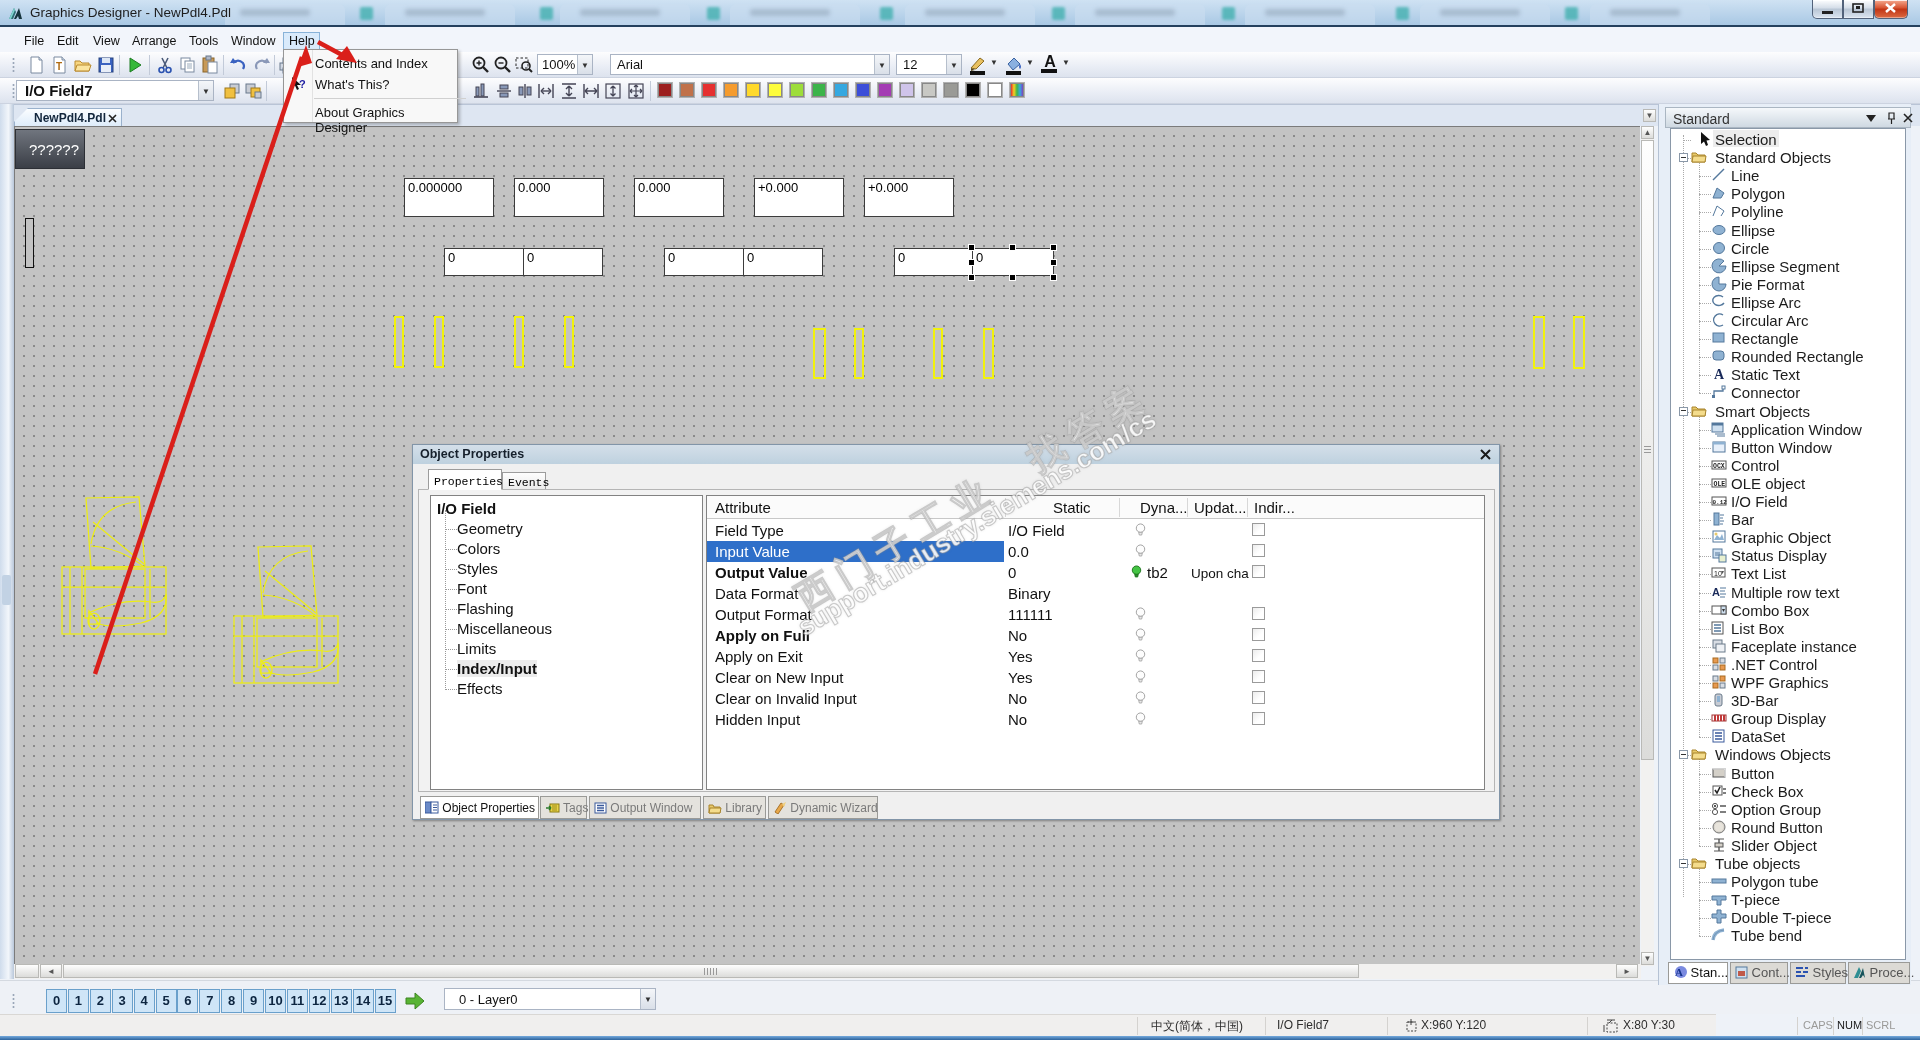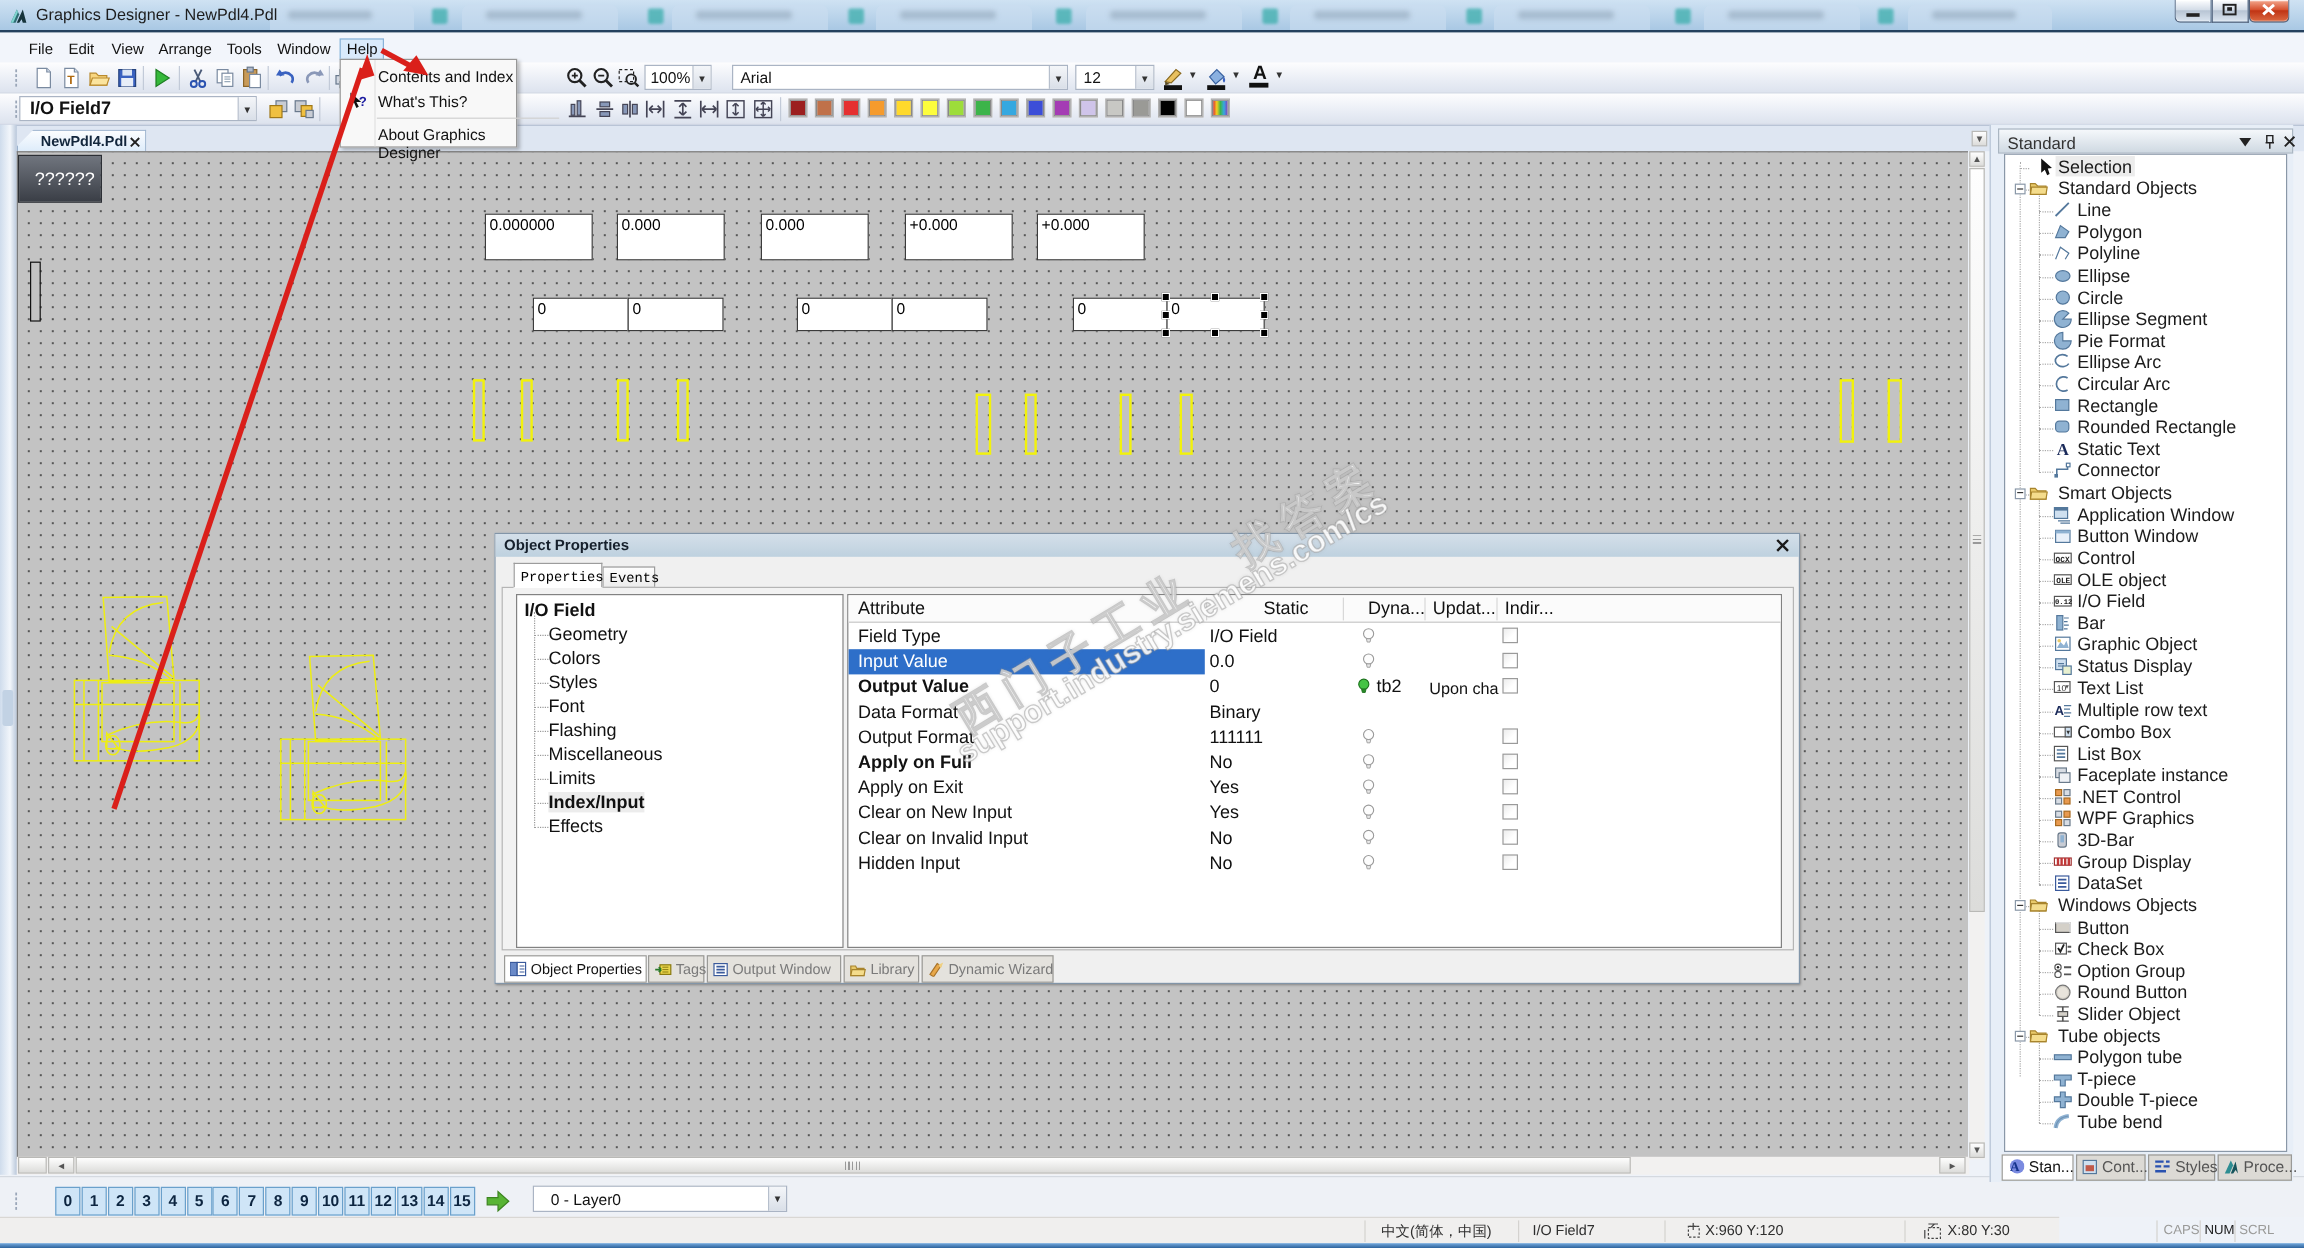--- a/index.html
+++ b/index.html
@@ -1032,21 +1032,21 @@
 <div class="wm" style="left:800px;top:577px;font-size:36px;letter-spacing:9px">西门子工业　找答案</div>
 <div class="wm" style="left:800px;top:614px;font-size:26px">support.industry.siemens.com/cs</div>
 
 <svg class="abs" style="left:0;top:0;pointer-events:none;z-index:60" width="1920" height="1040">
   <path d="M95 674 L302 57" stroke="#da1f1a" stroke-width="4.5" fill="none"></path>
   <path d="M306 45 L298 67 L312 63 Z" fill="#da1f1a"></path>
   <path d="M318 42 L344 56" stroke="#da1f1a" stroke-width="4.5" fill="none"></path>
   <path d="M357 63 L336 59 L347 46 Z" fill="#da1f1a"></path>
 </svg>
 
-<div class="abs" id="helpmenu" style="left:283px;top:49px;width:148px;height:74px;background:#f8f8f8;border:1px solid #979797;box-shadow:2px 2px 3px rgba(0,0,0,.25);font-size:13px;color:#111">
+<div class="abs" id="helpmenu" style="left:283px;top:49px;width:175px;height:74px;background:#f8f8f8;border:1px solid #979797;box-shadow:2px 2px 3px rgba(0,0,0,.25);font-size:13px;color:#111">
   <div class="abs" style="left:28px;top:0;width:1px;height:72px;background:#e2e2e2"></div>
   <div class="abs" style="left:31px;top:6px">Contents and Index</div>
   <div class="abs" style="left:31px;top:27px">What's This?</div>
   <svg class="abs" style="left:6px;top:26px" width="16" height="16">
     <path d="M2 1 L2 12 L5 9.5 L7 14 L9 13 L7 9 L11 9 Z" fill="#111"></path>
     <text x="9" y="12" font-size="11" font-weight="bold" fill="#1a1aa0">?</text>
   </svg>
   <div class="abs" style="left:30px;top:48px;width:152px;height:1px;background:#d0d0d0"></div>
   <div class="abs" style="left:31px;top:55px">About Graphics Designer</div>
 </div>

